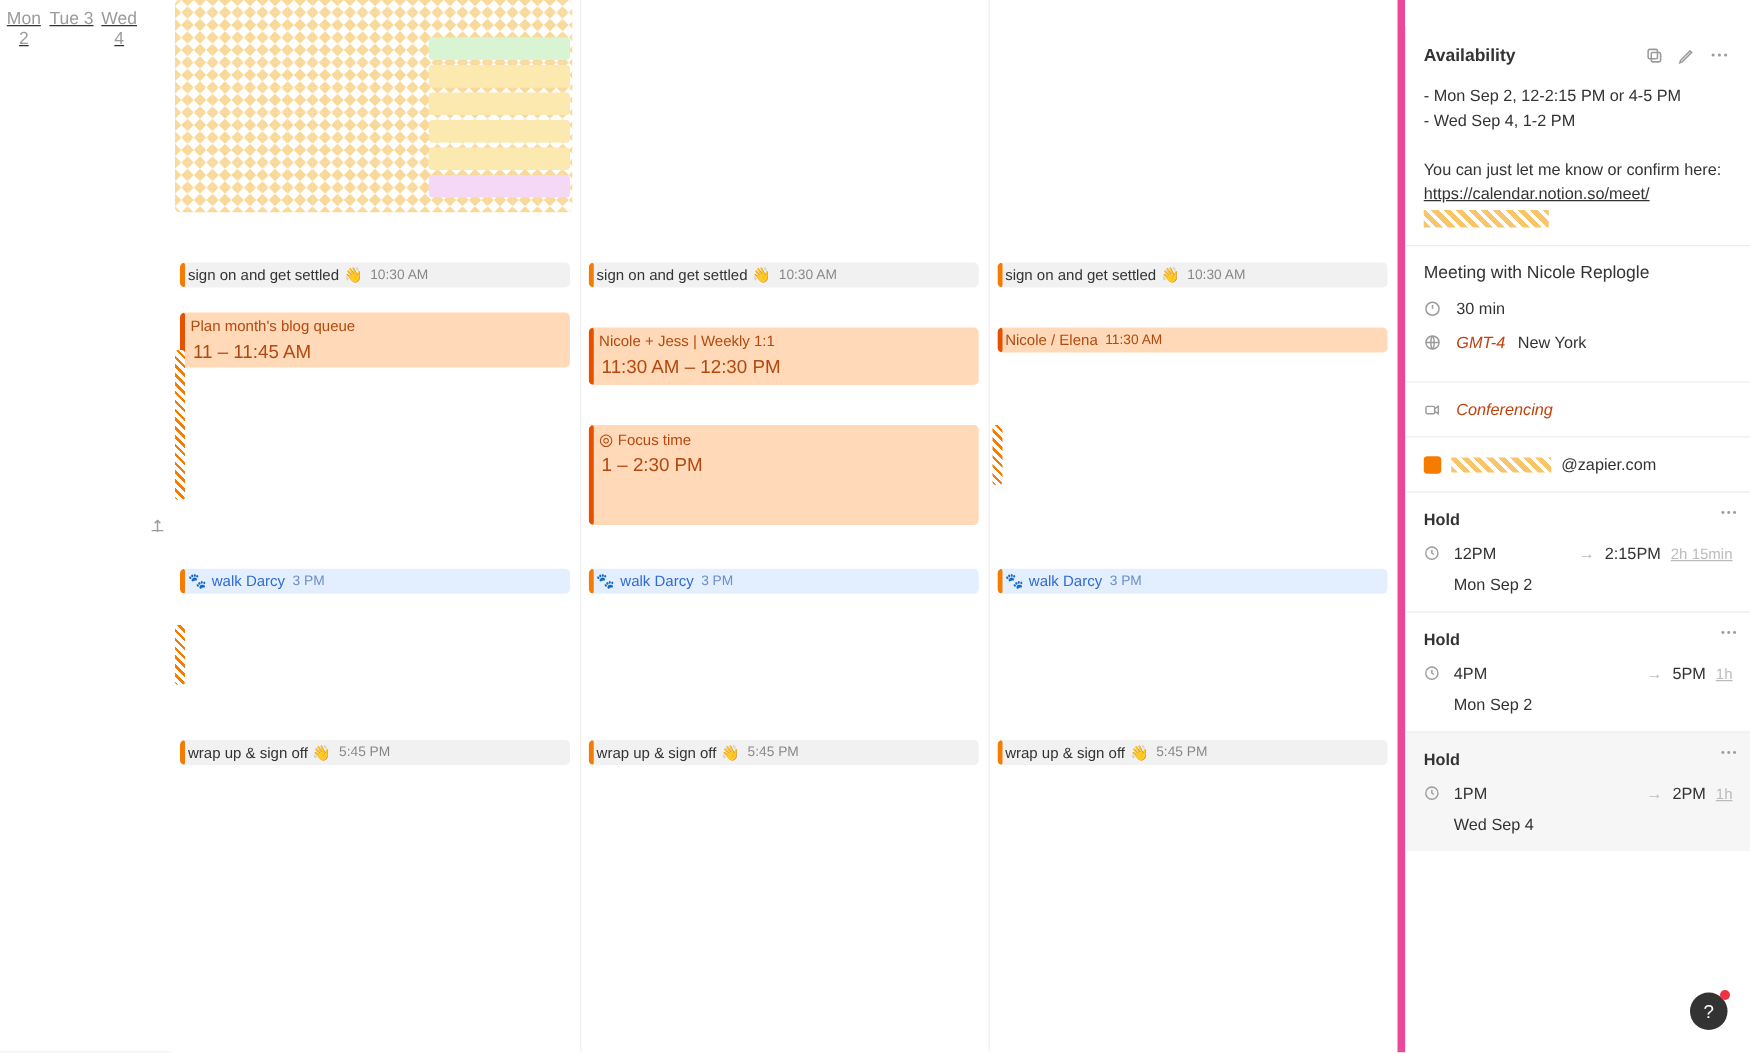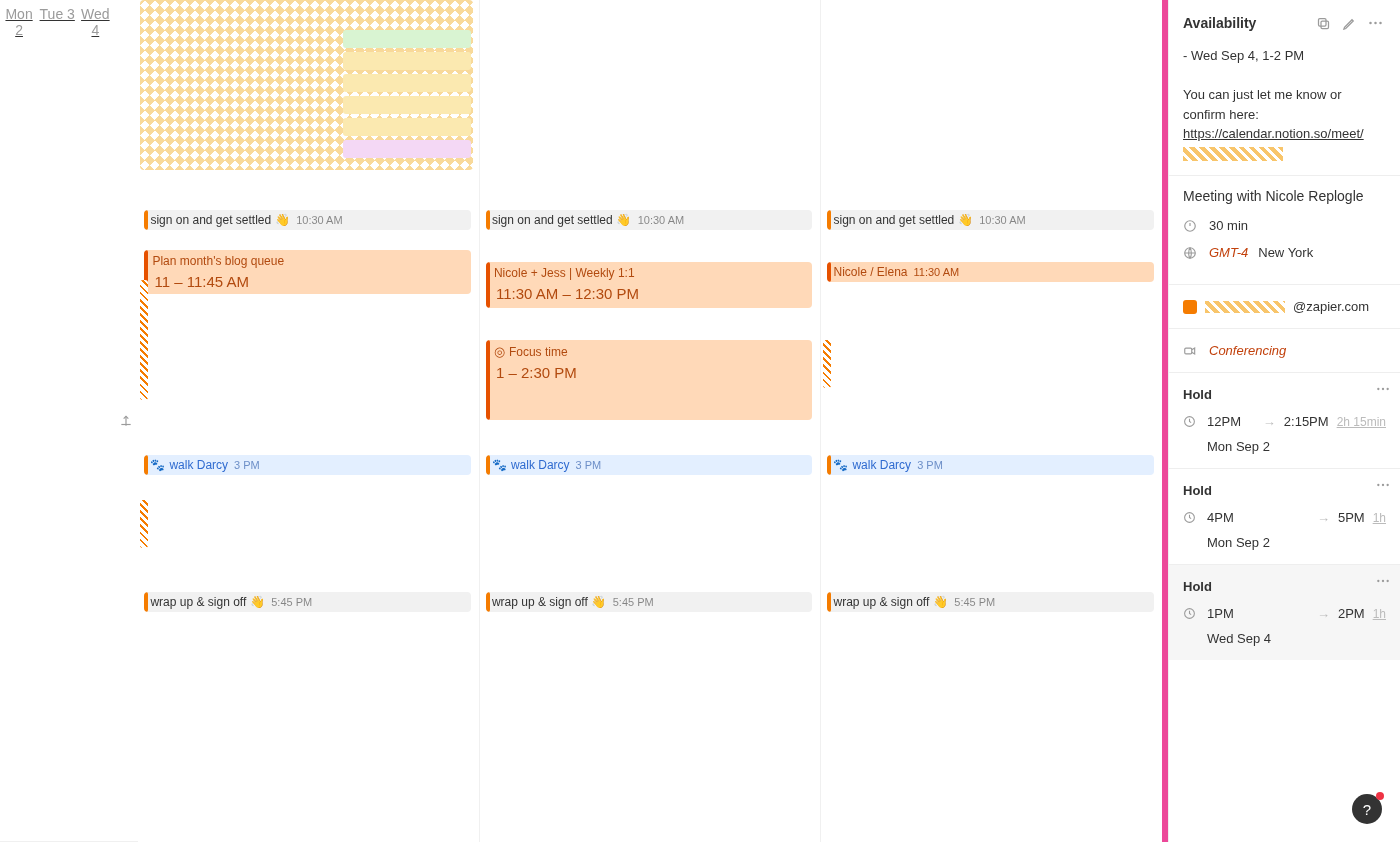--- a/index.html
+++ b/index.html
@@ -104,25 +104,26 @@
 .slot.blue-fill .time{ color:#6d8fc8; }
 .slot .born { position:absolute;left:0;top:0;bottom:0;width:4px;border-radius:2px;background:#f57c00; }
 .emoji { font-size:12px; }
 .hatch {
   position:absolute; width:8px; border-radius:3px;
   background: repeating-linear-gradient(45deg,#f57c00 0,#f57c00 2px,#fff 2px,#fff 5px);
 }
 
 
 .sidebar {
-  width: 232px;
+  width: 276px;
   border-left: 1px solid #eee;
   display: flex;
   flex-direction: column;
   overflow-y: auto;
+  margin-top: 21px;
 }
 .side-header {
   display: flex;
   align-items: center;
   padding: 12px 14px;
 }
 .side-header .title { font-weight:600; font-size:14px; flex:1; }
 .icon-btn {
   width: 22px; height: 22px;
   display:flex; align-items:center; justify-content:center;
@@ -316,20 +317,21 @@
     <span class="icon-btn">
       <svg width="15" height="4" viewBox="0 0 24 6" fill="currentColor">
           <circle cx="4" cy="3" r="2"></circle>
           <circle cx="12" cy="3" r="2"></circle>
           <circle cx="20" cy="3" r="2"></circle>
         </svg>
     </span>
   </div>
 
   <div class="availability-text">
+    <div>- Mon Sep 2, 12-2:15 PM or 4-5 PM</div>
     <div>- Wed Sep 4, 1-2 PM</div>
     <br>
     <div>You can just let me know or confirm here:</div>
     <a href="#"><span>https://calendar.notion.so/meet/</span></a><span class="redacted"></span>
   </div>
 
   <div class="section">
     <div class="meeting-title">Meeting with Nicole Replogle</div>
     <div class="row">
       <span class="lead-icon">
@@ -342,40 +344,40 @@
     </div>
     <div class="row">
       <span class="lead-icon">
         <svg width="14" height="14" viewBox="0 0 24 24" fill="none" stroke="currentColor" stroke-width="2">
             <circle cx="12" cy="12" r="9"></circle>
             <path d="M3 12h18M12 3c3 3 3 15 0 18M12 3c-3 3-3 15 0 18"></path>
           </svg>
       </span>
       <span class="muted">GMT-4</span>
       <span>New York</span>
+    </div>
+  </div>
+
+  <div class="section" style="padding-top:14px;padding-bottom:14px">
+    <div class="row" style="margin:0">
+      <span class="lead-icon">
+        <svg width="14" height="14" viewBox="0 0 24 24" fill="none" stroke="currentColor" stroke-width="2">
+            <rect x="3" y="7" width="12" height="10" rx="2"></rect>
+            <path d="M15 10l5-3v10l-5-3"></path>
+          </svg>
+      </span>
+      <span class="muted">Conferencing</span>
     </div>
   </div>
 
   <div class="section" style="padding-top:14px;padding-bottom:14px">
     <div class="account-chip">
       <span class="sq"></span>
       <span class="redacted" style="width:80px;height:12px"></span>
       <span>@zapier.com</span>
-    </div>
-  </div>
-
-  <div class="section" style="padding-top:14px;padding-bottom:14px">
-    <div class="row" style="margin:0">
-      <span class="lead-icon">
-        <svg width="14" height="14" viewBox="0 0 24 24" fill="none" stroke="currentColor" stroke-width="2">
-            <rect x="3" y="7" width="12" height="10" rx="2"></rect>
-            <path d="M15 10l5-3v10l-5-3"></path>
-          </svg>
-      </span>
-      <span class="muted">Conferencing</span>
     </div>
   </div>
 
   <div id="holds">
       <div class="hold-block">
     <div class="hold-title">Hold</div>
     <div class="more">
       <svg width="14" height="4" viewBox="0 0 24 6" fill="currentColor">
             <circle cx="4" cy="3" r="2"></circle>
             <circle cx="12" cy="3" r="2"></circle>

